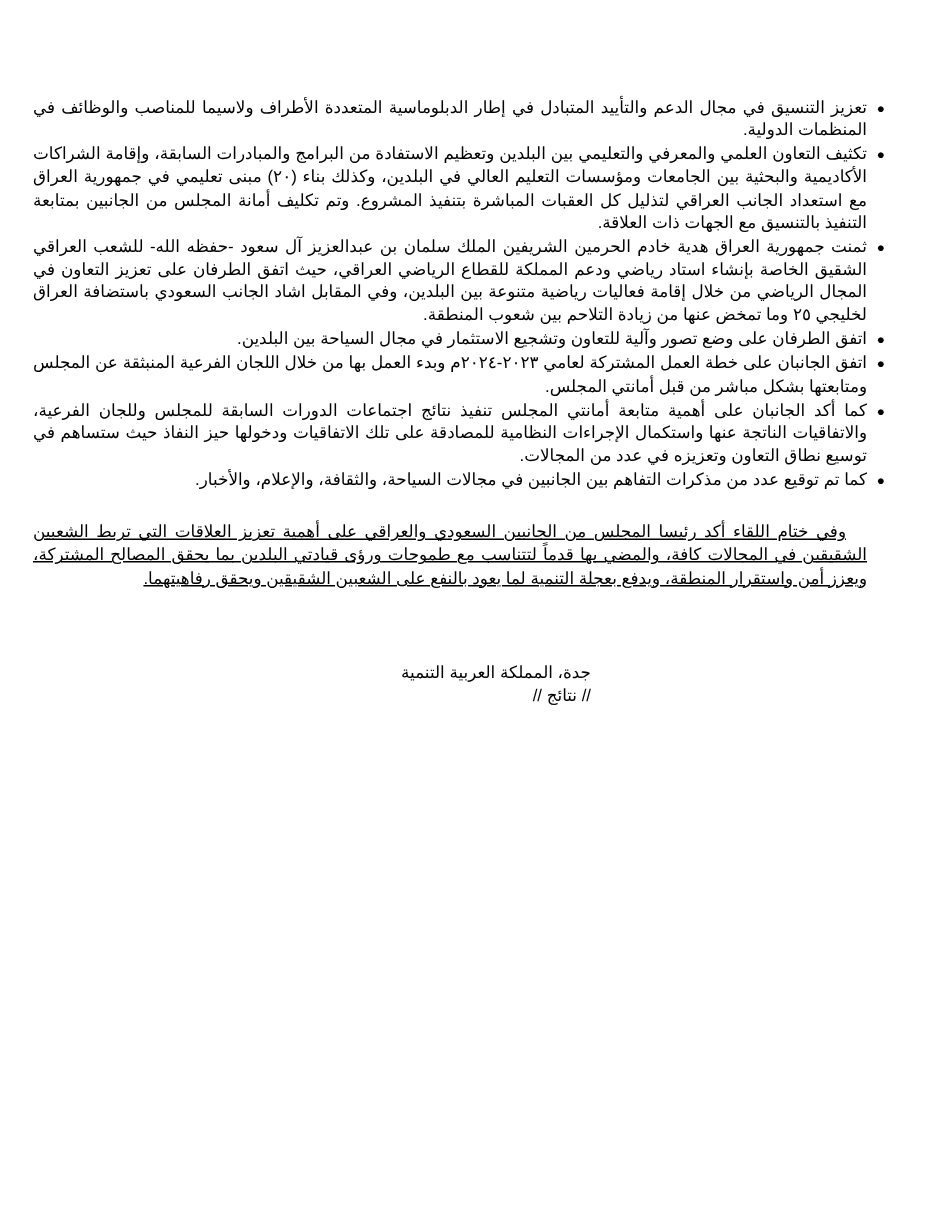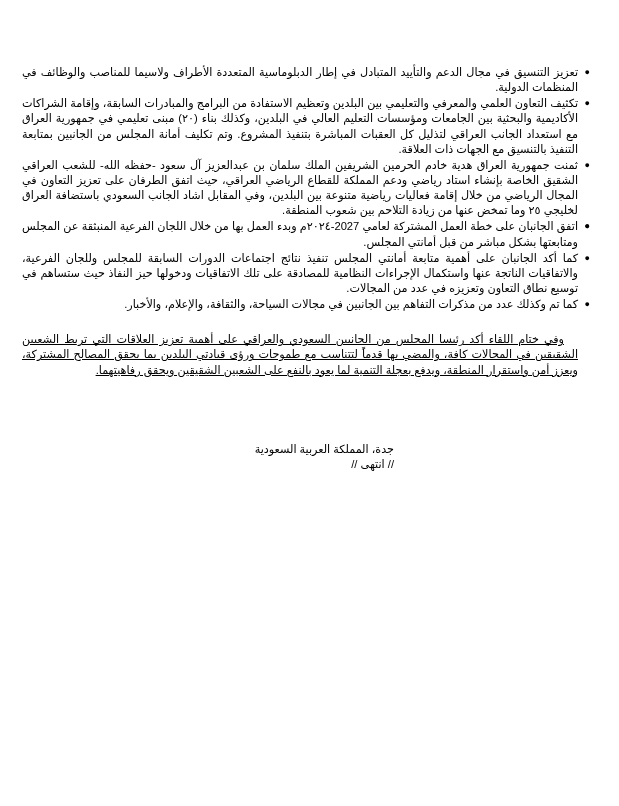--- a/index.html
+++ b/index.html
@@ -65,36 +65,37 @@
     <li>
       <span class="bullet">●</span>
       <span>تكثيف التعاون العلمي والمعرفي والتعليمي بين البلدين وتعظيم الاستفادة من البرامج والمبادرات السابقة، وإقامة الشراكات الأكاديمية والبحثية بين الجامعات ومؤسسات التعليم العالي في البلدين، وكذلك بناء (٢٠) مبنى تعليمي في جمهورية العراق مع استعداد الجانب العراقي لتذليل كل العقبات المباشرة بتنفيذ المشروع. وتم تكليف أمانة المجلس من الجانبين بمتابعة التنفيذ بالتنسيق مع الجهات ذات العلاقة.</span>
     </li>
     <li>
       <span class="bullet">●</span>
       <span>ثمنت جمهورية العراق هدية خادم الحرمين الشريفين الملك سلمان بن عبدالعزيز آل سعود -حفظه الله- للشعب العراقي الشقيق الخاصة بإنشاء استاد رياضي ودعم المملكة للقطاع الرياضي العراقي، حيث اتفق الطرفان على تعزيز التعاون في المجال الرياضي من خلال إقامة فعاليات رياضية متنوعة بين البلدين، وفي المقابل اشاد الجانب السعودي باستضافة العراق لخليجي ٢٥ وما تمخض عنها من زيادة التلاحم بين شعوب المنطقة.</span>
     </li>
     <li>
       <span class="bullet">●</span>
+      <span>اتفق الطرفان على وضع تصور وآلية للتعاون وتشجيع الاستثمار في مجال السياحة بين البلدين.</span>
     </li>
     <li>
       <span class="bullet">●</span>
-      <span>اتفق الجانبان على خطة العمل المشتركة لعامي 2027-٢٠٢٤م وبدء العمل بها من خلال اللجان الفرعية المنبثقة عن المجلس ومتابعتها بشكل مباشر من قبل أمانتي المجلس.</span>
+      <span>اتفق الجانبان على خطة العمل المشتركة لعامي ٢٠٢٣-٢٠٢٤م وبدء العمل بها من خلال اللجان الفرعية المنبثقة عن المجلس ومتابعتها بشكل مباشر من قبل أمانتي المجلس.</span>
     </li>
     <li>
       <span class="bullet">●</span>
       <span>كما أكد الجانبان على أهمية متابعة أمانتي المجلس تنفيذ نتائج اجتماعات الدورات السابقة للمجلس وللجان الفرعية، والاتفاقيات الناتجة عنها واستكمال الإجراءات النظامية للمصادقة على تلك الاتفاقيات ودخولها حيز النفاذ حيث ستساهم في توسيع نطاق التعاون وتعزيزه في عدد من المجالات.</span>
     </li>
     <li>
       <span class="bullet">●</span>
-      <span>كما تم وكذلك عدد من مذكرات التفاهم بين الجانبين في مجالات السياحة، والثقافة، والإعلام، والأخبار.</span>
+      <span>كما تم توقيع عدد من مذكرات التفاهم بين الجانبين في مجالات السياحة، والثقافة، والإعلام، والأخبار.</span>
     </li>
   </ul>
 
   <p class="closing">
     <span class="first-line-indent"></span><span>وفي ختام اللقاء أكد رئيسا المجلس من الجانبين السعودي والعراقي على أهمية تعزيز العلاقات التي تربط الشعبين الشقيقين في المجالات كافة، والمضي بها قدماً لتتناسب مع طموحات ورؤى قيادتي البلدين بما يحقق المصالح المشتركة، ويعزز أمن واستقرار المنطقة، ويدفع بعجلة التنمية لما يعود بالنفع على الشعبين الشقيقين ويحقق رفاهيتهما.</span>
   </p>
 </div>
 
 <div class="signature">
-  <div>جدة، المملكة العربية السعودية</div>
-  <div>// انتهى //</div>
+  <div>جدة، المملكة العربية التنمية</div>
+  <div>// نتائج //</div>
 </div>
 
 </body></html>

